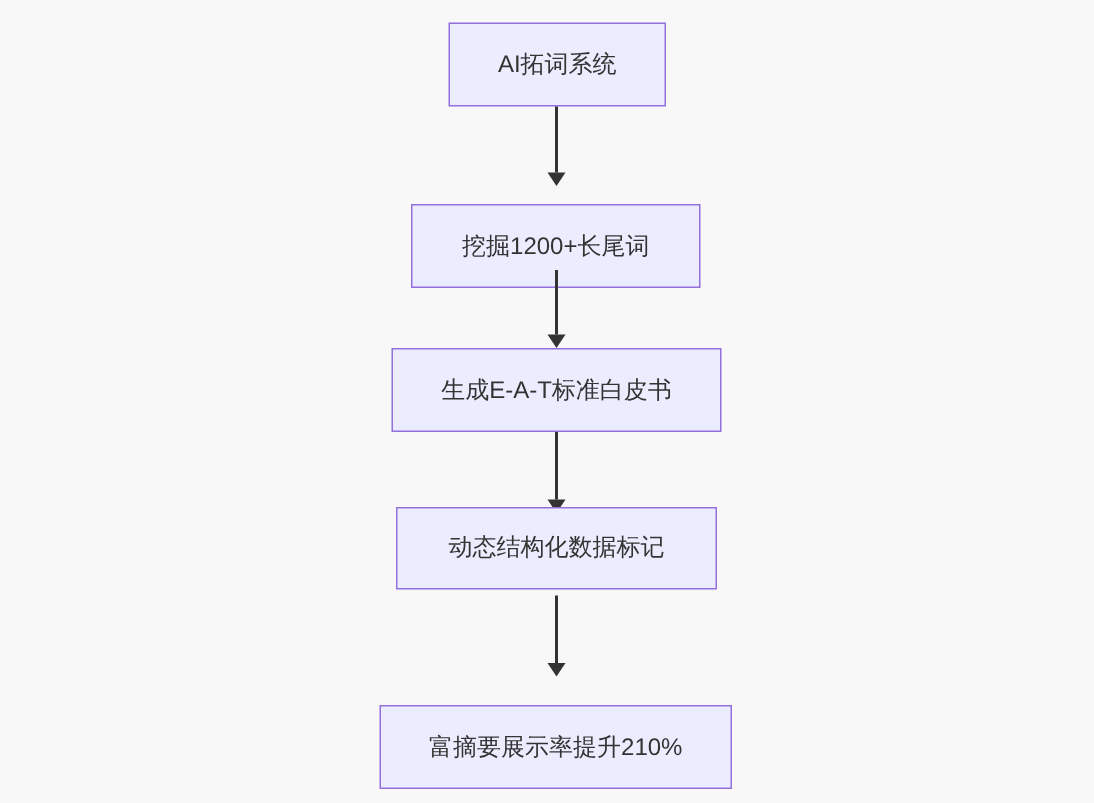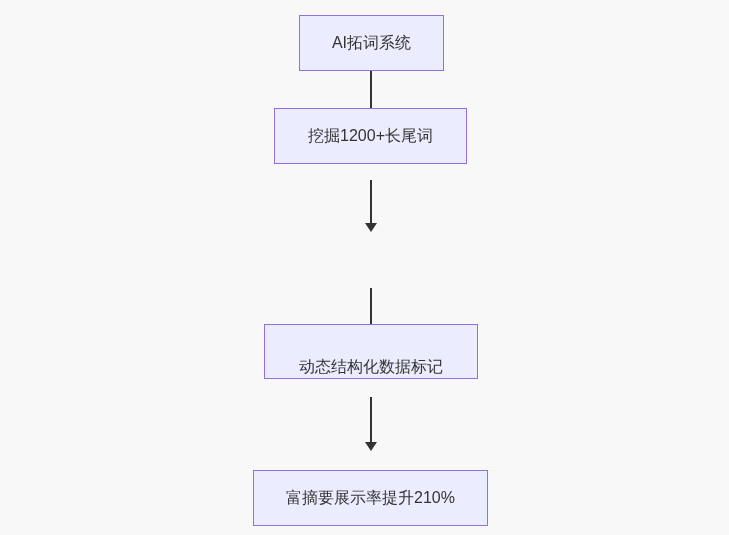--- a/index.html
+++ b/index.html
@@ -20,23 +20,23 @@
     background: #ececff;
     border: 1.5px solid #9370db;
     display: flex;
     align-items: center;
     justify-content: center;
     font-size: 16px;
     color: #333333;
     white-space: nowrap;
   }
   #n1 { left: 299px; top: 15px;  width: 145px; height: 56px; }
-  #n2 { left: 274px; top: 108px; width: 193px; height: 56px; }
+  #n2 { left: 274px; top: 136px; width: 193px; height: 56px; }
   #n3 { left: 261px; top: 232px; width: 220px; height: 56px; }
-  #n4 { left: 264px; top: 324px; width: 214px; height: 55px; align-items: flex-end; }
+  #n4 { left: 264px; top: 338px; width: 214px; height: 55px; }
   #n5 { left: 253px; top: 470px; width: 235px; height: 56px; }
 
   .arrow {
     position: absolute;
     left: 364px;
     width: 14px;
     display: flex;
     flex-direction: column;
     align-items: center;
   }
@@ -68,20 +68,23 @@
 
   <div class="node" id="n2">
     <span>挖掘1200+长尾词</span>
   </div>
 
   <div class="arrow" id="a2">
     <div class="line"></div>
     <div class="head"></div>
   </div>
 
+  <div class="node" id="n3">
+    <span>生成E-A-T标准白皮书</span>
+  </div>
 
   <div class="arrow" id="a3">
     <div class="line"></div>
     <div class="head"></div>
   </div>
 
   <div class="node" id="n4">
     <span>动态结构化数据标记</span>
   </div>
 

